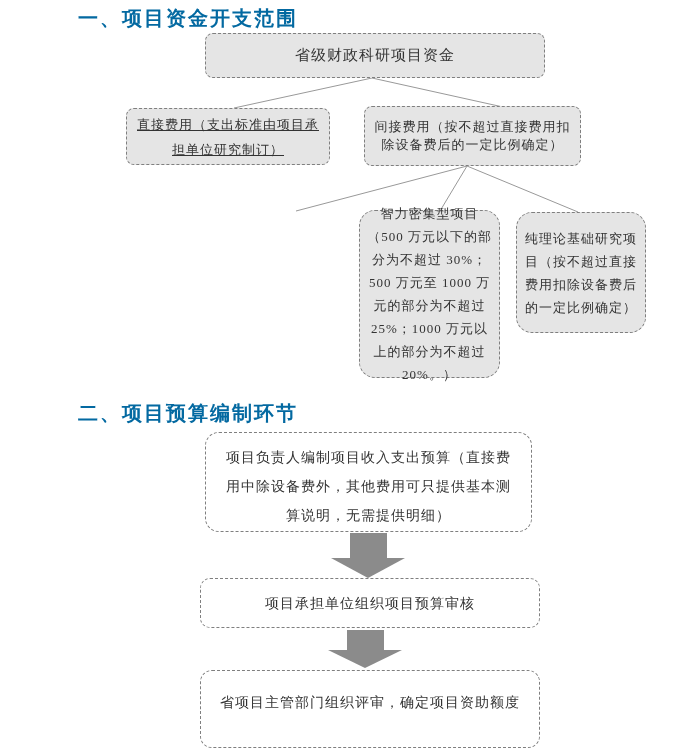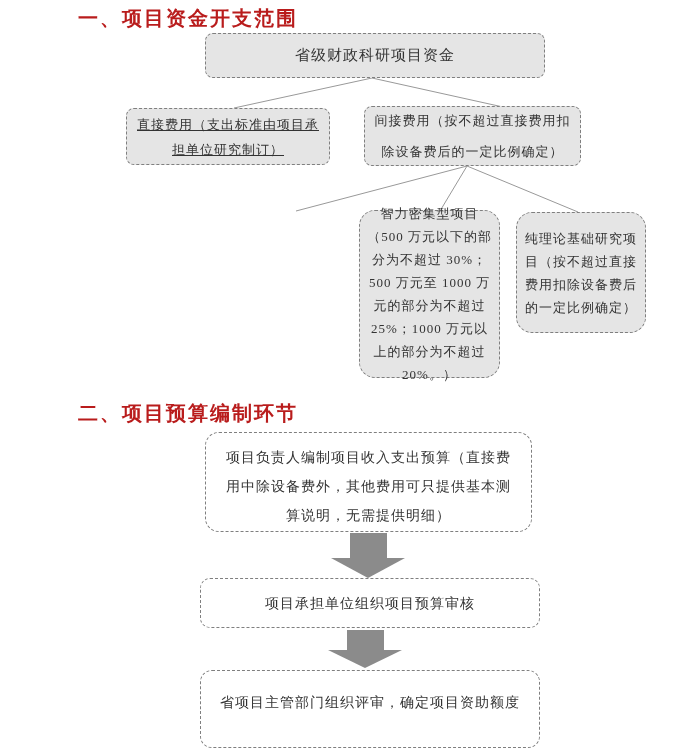--- a/index.html
+++ b/index.html
@@ -14,21 +14,21 @@
     color: #2b2b2b;
   }
   .heading {
     position: absolute;
     left: 78px;
     margin: 0;
     font-family: Liberation Sans, sans-serif;
     font-weight: bold;
     font-size: 20px;
     letter-spacing: 2px;
-    color: #b91c1c;
+    color: #0369a1;
     white-space: nowrap;
   }
   #heading-1 { top: 5px; }
   #heading-2 { top: 400px; }
 
   .dbox {
     position: absolute;
     box-sizing: border-box;
     border: 1px dashed #7f7f7f;
     background: #e5e5e5;
@@ -36,21 +36,21 @@
     align-items: center;
     justify-content: center;
     text-align: center;
     font-size: 13px;
     line-height: 23px;
     letter-spacing: 1px;
     color: #333333;
   }
   #root-box        { left: 205px; top: 33px;  width: 340px; height: 45px;  border-radius: 8px;  font-size: 15px; }
   #direct-box      { left: 126px; top: 108px; width: 204px; height: 57px;  border-radius: 8px;  padding: 0 10px; line-height: 25px; text-decoration: underline; }
-  #indirect-box    { left: 364px; top: 106px; width: 217px; height: 60px;  border-radius: 8px;  padding: 4px 8px;  line-height: 31px; }
+  #indirect-box    { left: 364px; top: 106px; width: 217px; height: 60px;  border-radius: 8px;  padding: 4px 8px;  line-height: 18px; }
   #tech-box        { left: 193px; top: 212px; width: 148px; height: 165px; border-radius: 16px; padding: 6px 8px; }
   #intensive-box   { left: 359px; top: 210px; width: 141px; height: 168px; border-radius: 16px; padding: 18px 7px; }
   #theory-box      { left: 516px; top: 212px; width: 130px; height: 121px; border-radius: 16px; padding: 6px 8px; }
 
   .flowbox {
     position: absolute;
     box-sizing: border-box;
     border: 1px dashed #7f7f7f;
     background: #ffffff;
     text-align: center;

